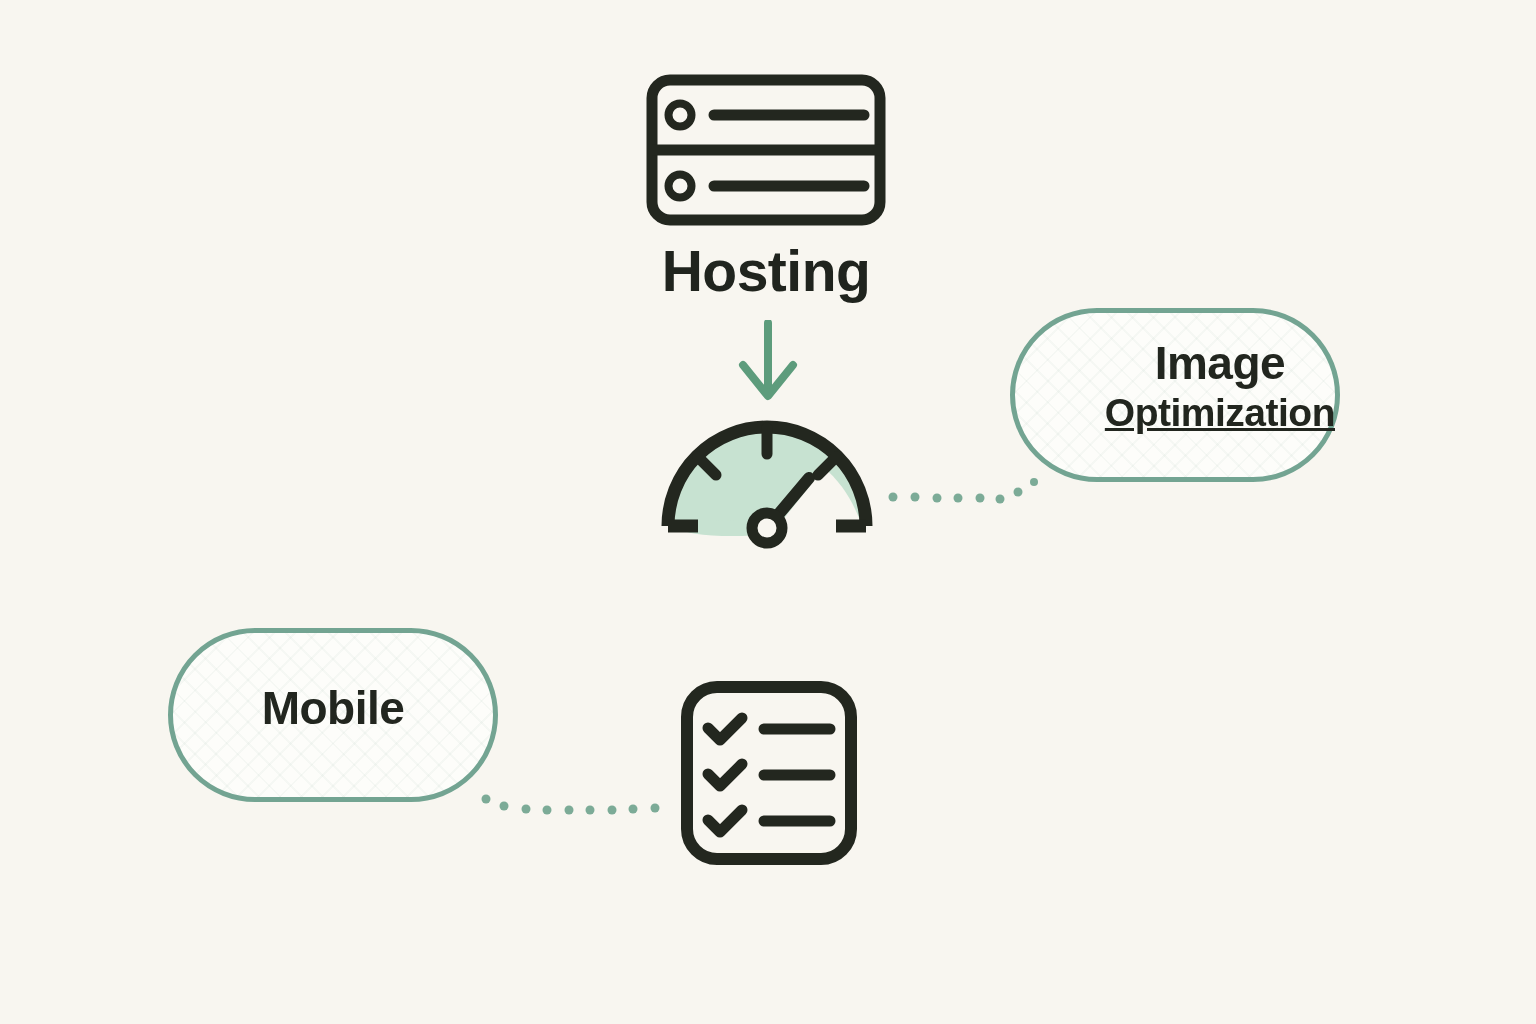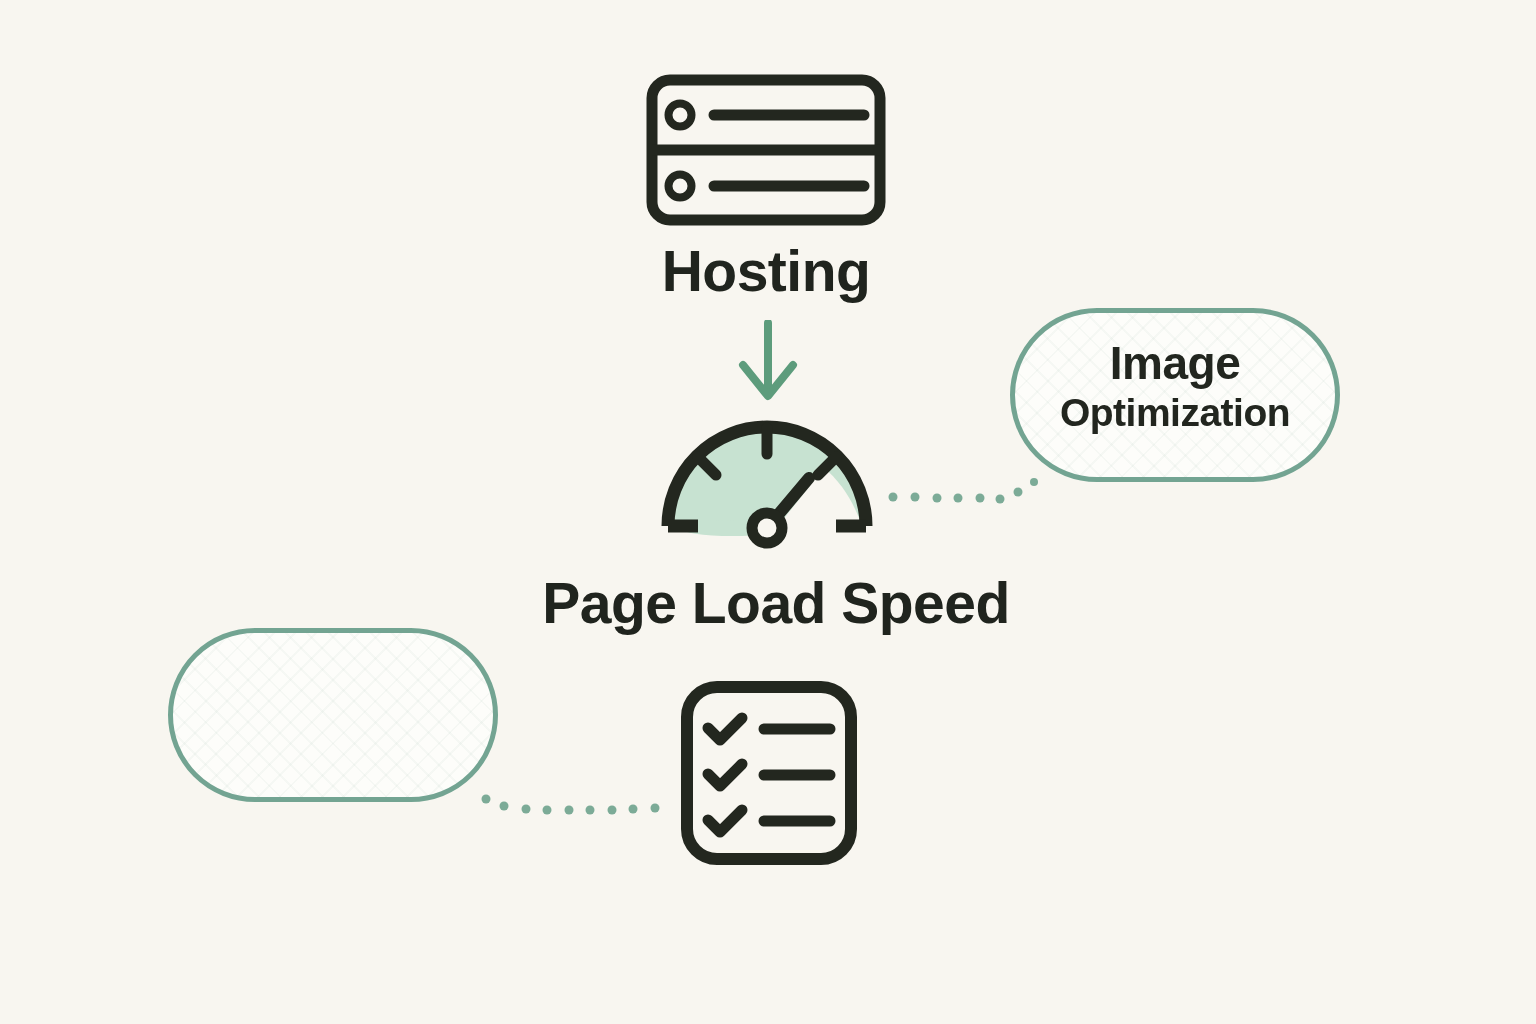--- a/index.html
+++ b/index.html
@@ -52,20 +52,21 @@
     line-height: 1.1;
     color: #22261f;
     letter-spacing: -0.5px;
   }
   .callout .line2 {
     font-size: 39px;
     font-weight: 700;
     line-height: 1.25;
     color: #22261f;
     letter-spacing: -0.5px;
+    text-decoration: underline;
   }
 
   svg { display: block; }
   .ink-stroke { stroke: #23271f; fill: none; }
   .green-stroke { stroke: #5d9c7c; fill: none; }
   .mint-fill { fill: #c7e2d1; }
   .bg-fill { fill: #f8f6f0; }
   .dot { fill: #7cab97; }
 </style>
 </head>
@@ -125,31 +126,31 @@
     <path class="ink-stroke" d="M16 114 H46 M184 114 H214" stroke-width="13"></path>
 
     <path class="ink-stroke" d="M115 16 V42" stroke-width="11" stroke-linecap="round"></path>
     <path class="ink-stroke" d="M46 45 L64 63" stroke-width="11" stroke-linecap="round"></path>
     <path class="ink-stroke" d="M184 45 L166 63" stroke-width="11" stroke-linecap="round"></path>
 
     <path class="ink-stroke" d="M115 116 L157 66" stroke-width="12" stroke-linecap="round"></path>
     <circle cx="115" cy="116" r="15" fill="#f8f6f0" stroke="#23271f" stroke-width="11"></circle>
   </svg>
 
-  <div class="node-label" style="left:466px; top:572px; width:620px;">Page Load Speed</div>
 
-  <div class="callout" style="left:1010px; top:308px;">
+  <div class="callout" style="left:1010px; top:308px;align-items:flex-end;">
     <div class="stack">
       <div class="line1">Image</div>
       <div class="line2">Optimization</div>
     </div>
   </div>
 
   <div class="callout" style="left:168px; top:628px;">
     <div class="stack">
+      <div class="line1">Mobile</div>
     </div>
   </div>
 
   <svg class="abs" style="left:680px; top:680px;" width="178" height="186" viewBox="0 0 178 186">
     <rect class="ink-stroke" x="7" y="7" width="164" height="172" rx="30" stroke-width="12"></rect>
     <path class="ink-stroke" d="M28 48 L40 60 L62 38" stroke-width="11" stroke-linecap="round" stroke-linejoin="round"></path>
     <path class="ink-stroke" d="M84 49 H150" stroke-width="11" stroke-linecap="round"></path>
     <path class="ink-stroke" d="M28 94 L40 106 L62 84" stroke-width="11" stroke-linecap="round" stroke-linejoin="round"></path>
     <path class="ink-stroke" d="M84 95 H150" stroke-width="11" stroke-linecap="round"></path>
     <path class="ink-stroke" d="M28 140 L40 152 L62 130" stroke-width="11" stroke-linecap="round" stroke-linejoin="round"></path>

